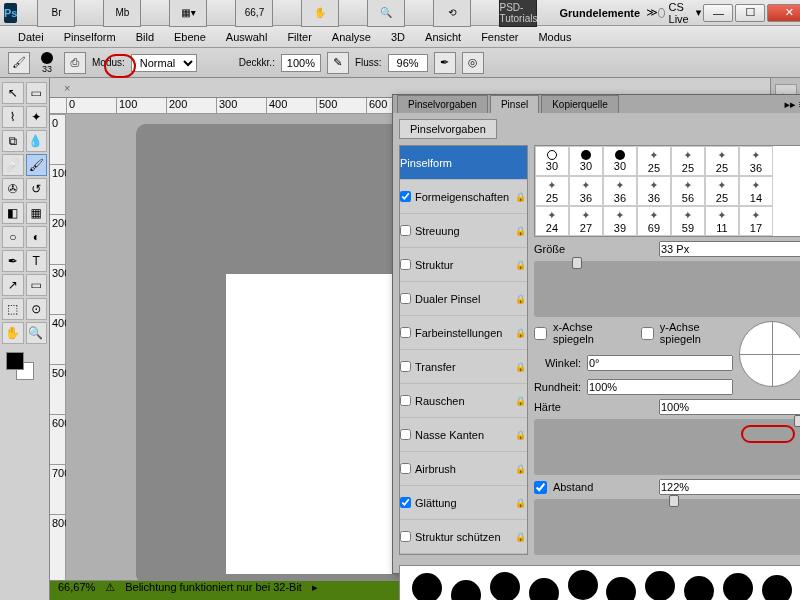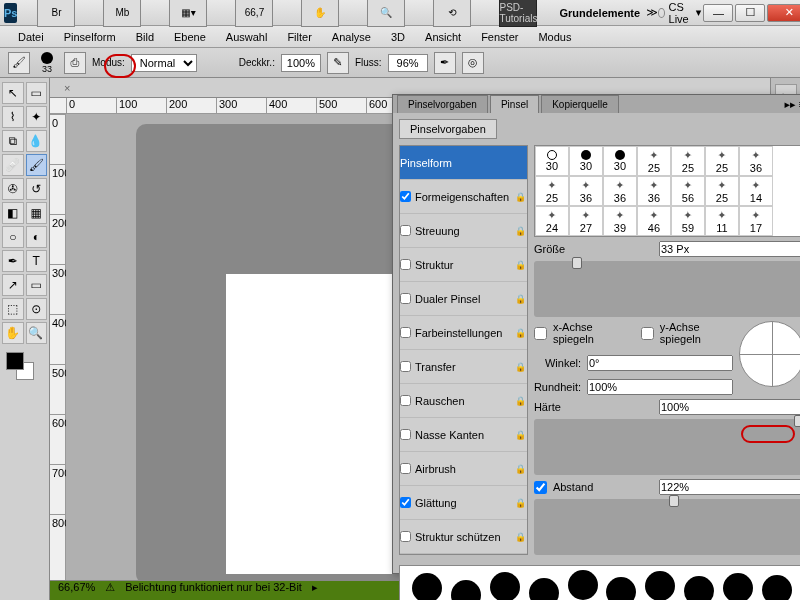--- a/index.html
+++ b/index.html
@@ -363,21 +363,21 @@
                 <div class="cell">
                   <div style="font-size: 11px; color: rgb(85, 85, 85);">✦</div>
                   <div>27</div>
                 </div>
                 <div class="cell">
                   <div style="font-size: 11px; color: rgb(85, 85, 85);">✦</div>
                   <div>39</div>
                 </div>
                 <div class="cell">
                   <div style="font-size: 11px; color: rgb(85, 85, 85);">✦</div>
-                  <div>46</div>
+                  <div>69</div>
                 </div>
                 <div class="cell">
                   <div style="font-size: 11px; color: rgb(85, 85, 85);">✦</div>
                   <div>59</div>
                 </div>
                 <div class="cell">
                   <div style="font-size: 11px; color: rgb(85, 85, 85);">✦</div>
                   <div>11</div>
                 </div>
                 <div class="cell">

